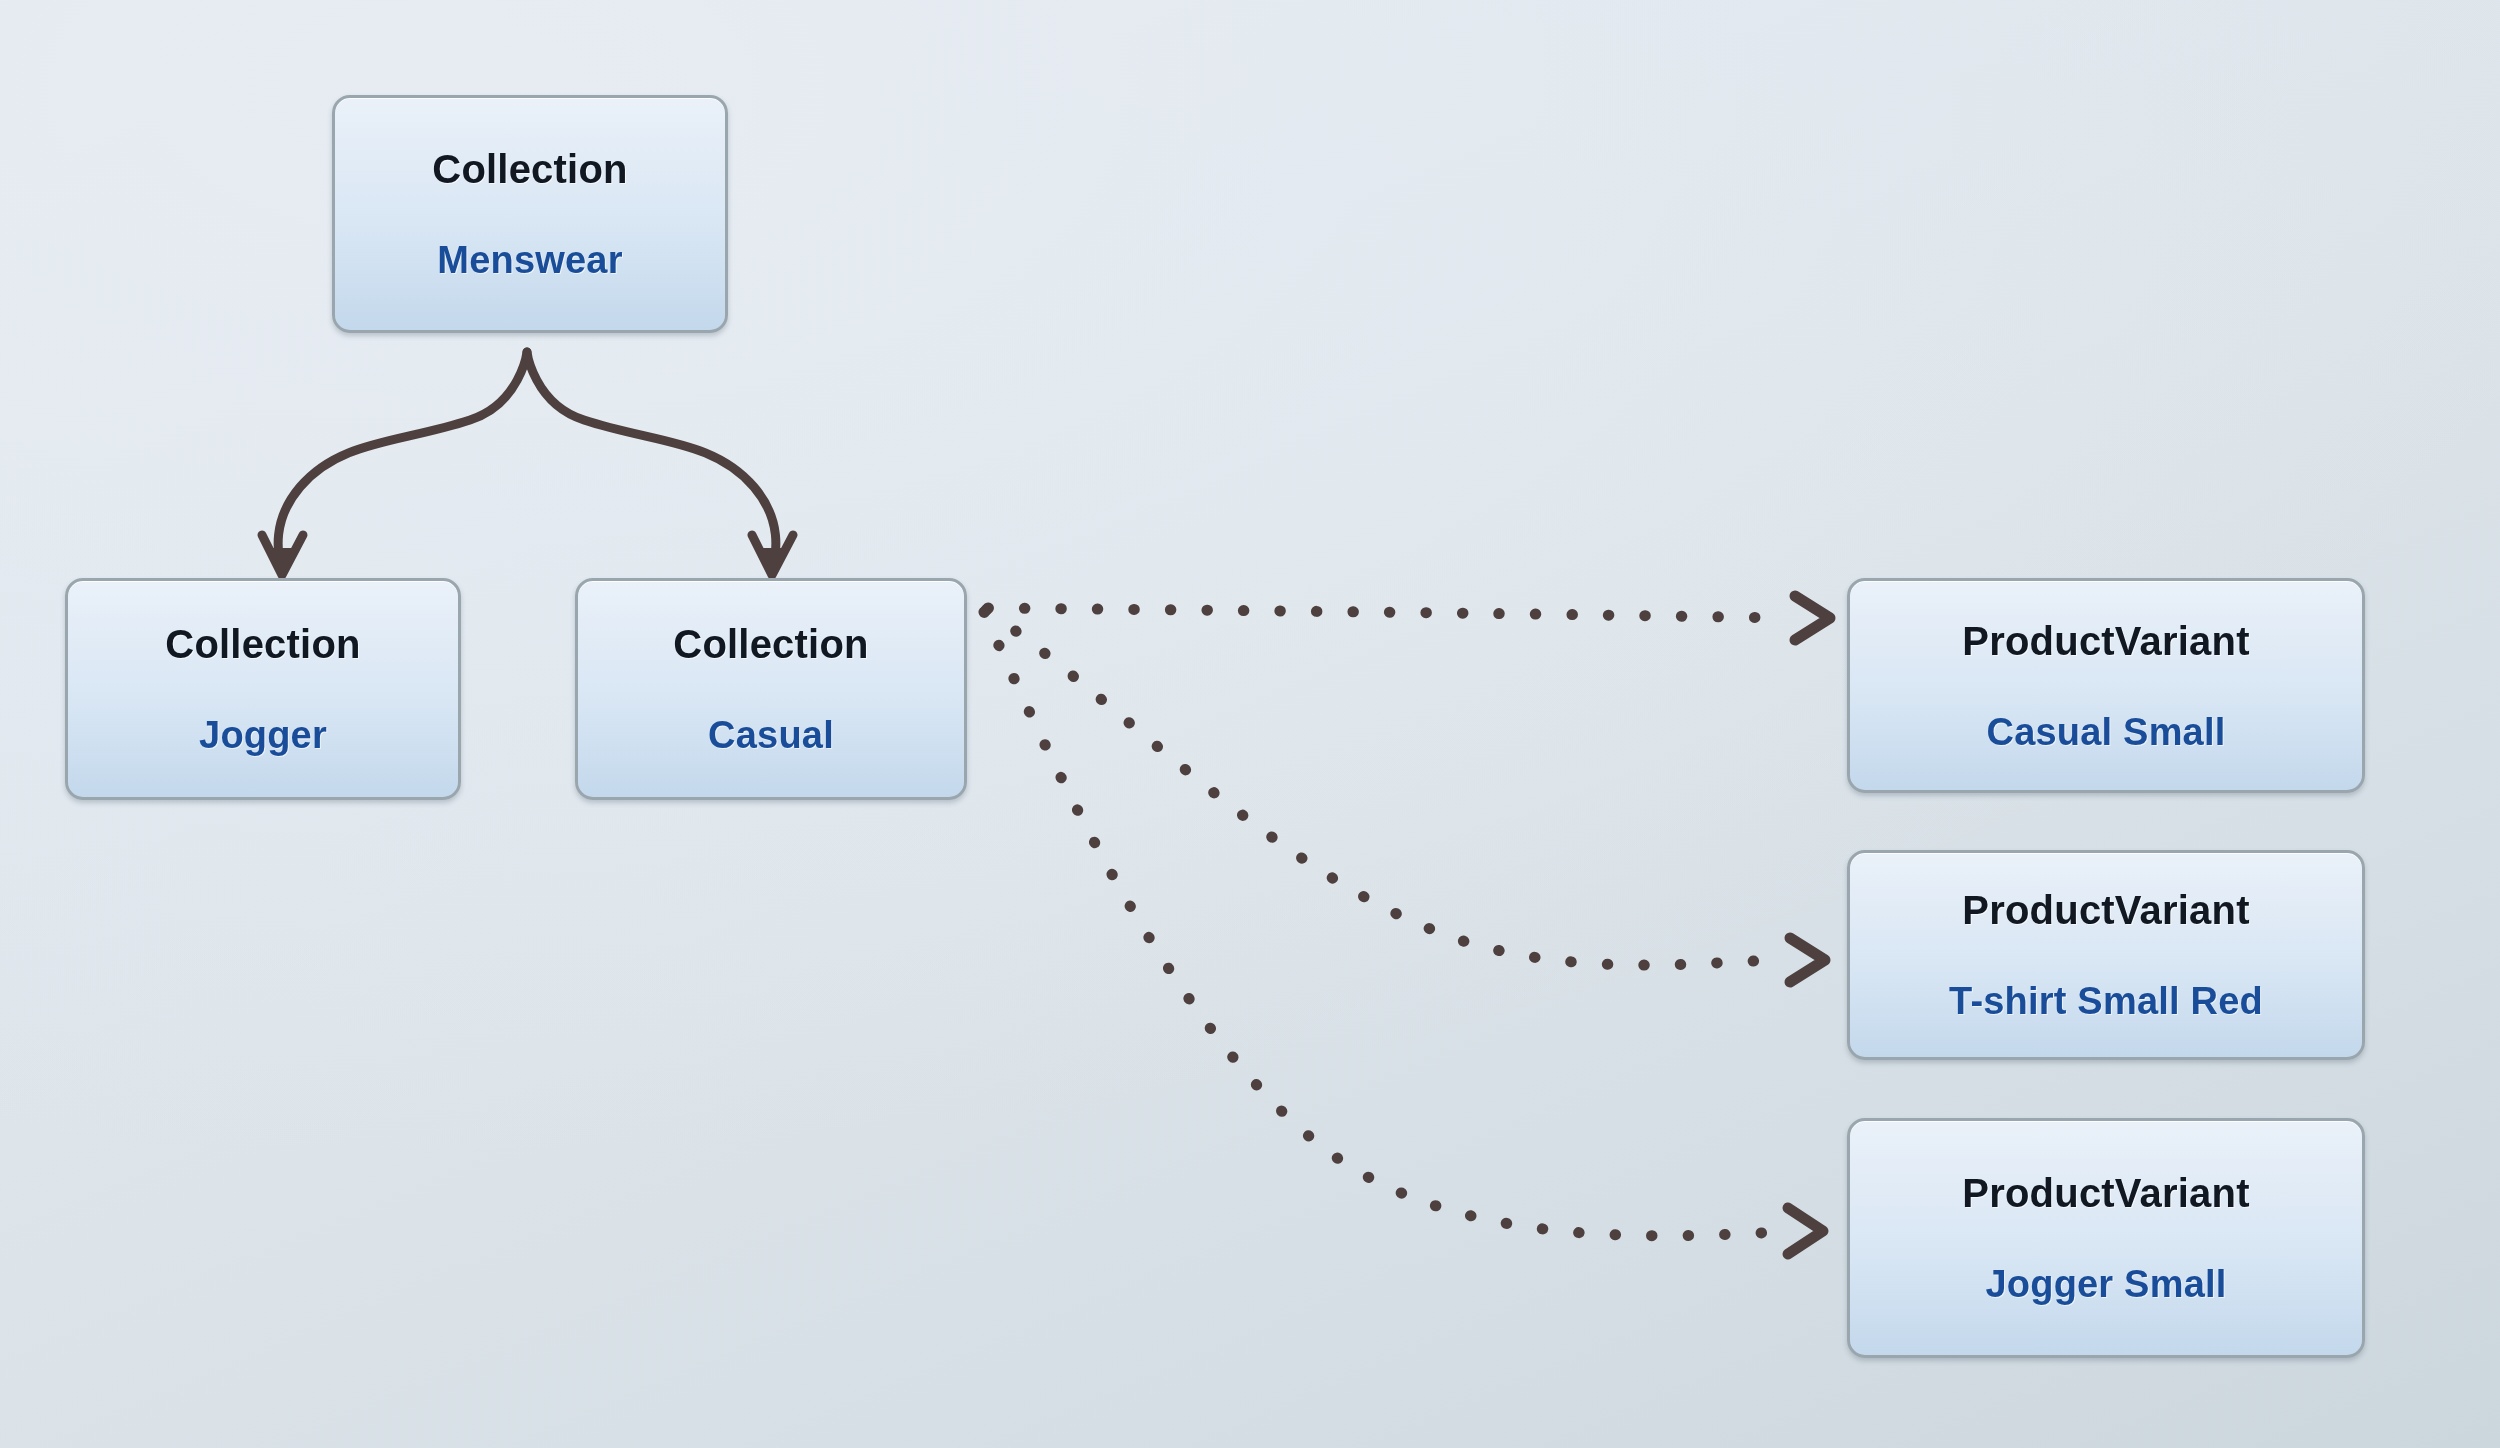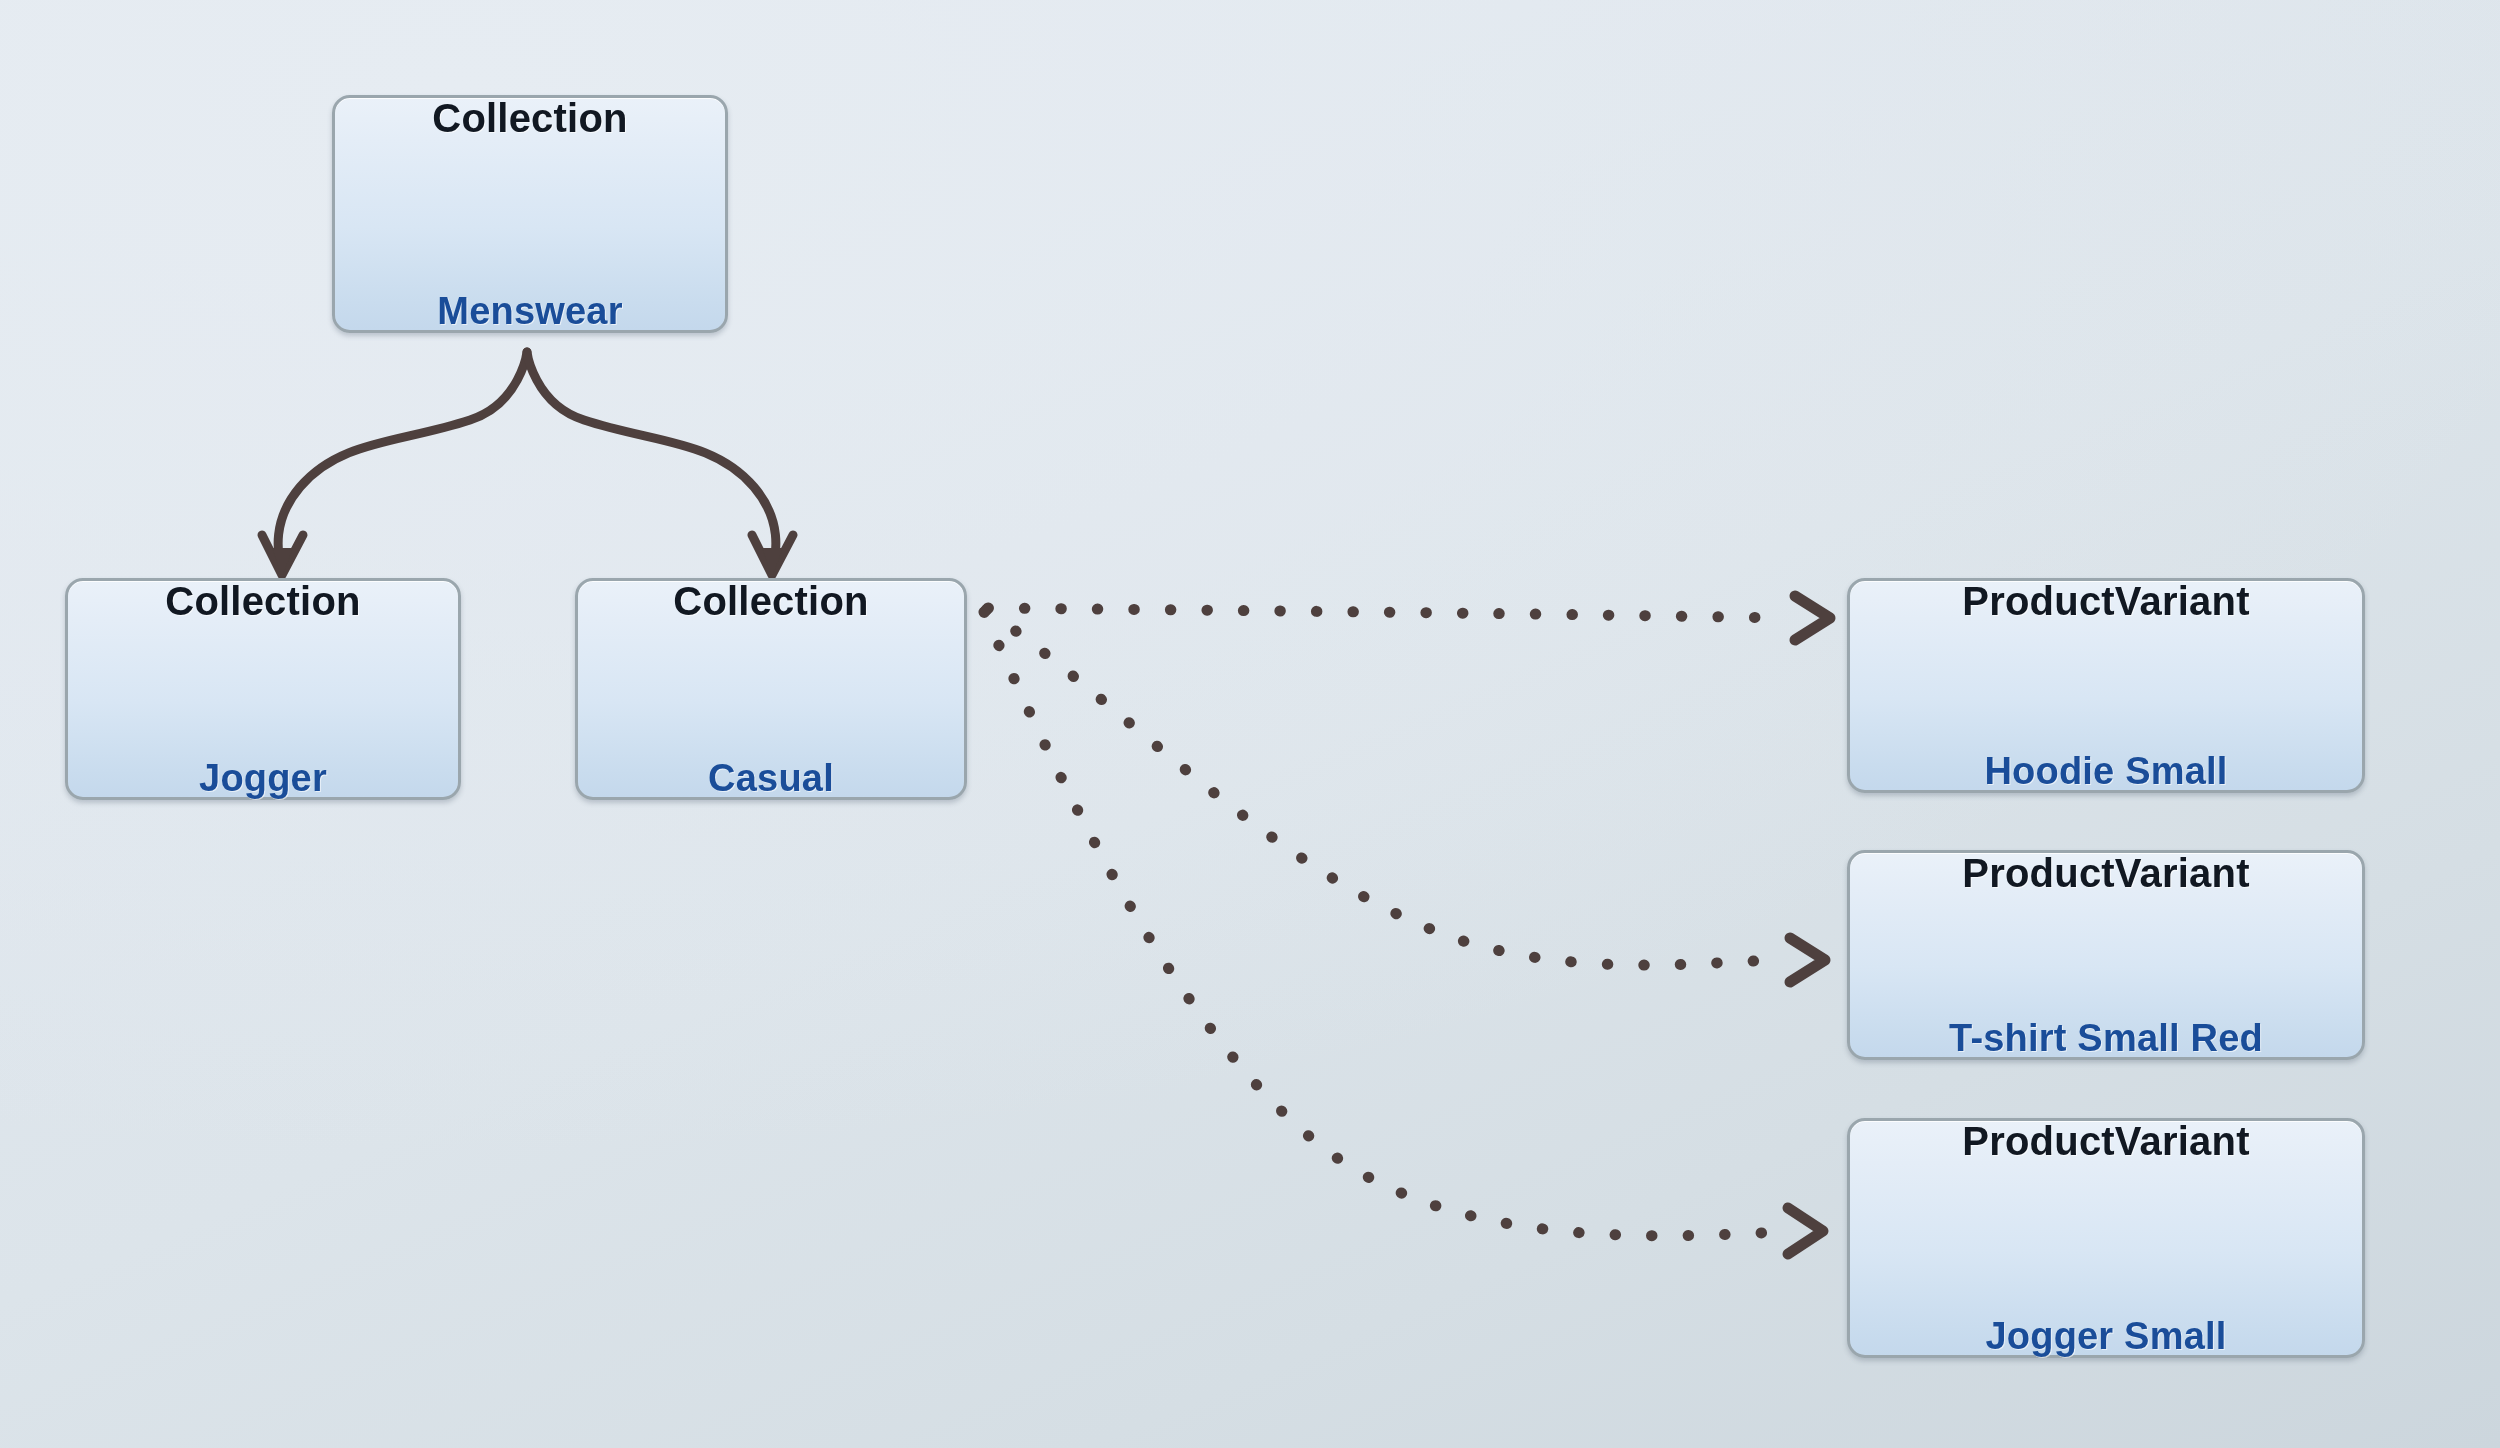--- a/index.html
+++ b/index.html
@@ -32,21 +32,21 @@
     box-sizing: border-box;
     border: 3px solid #9aa6ad;
     border-radius: 18px;
     background: linear-gradient(180deg, #eaf1f9 0%, #e4edf7 18%, #d8e6f4 56%, #c9dcee 88%, #c4d8ec 100%);
     box-shadow:
       0 3px 5px rgba(80, 95, 110, 0.28),
       0 1px 0 rgba(255,255,255,0.85) inset;
     display: flex;
     flex-direction: column;
     align-items: center;
-    justify-content: space-between;
+    justify-content: center;
   }
   .node-type {
     font-weight: bold;
     color: #111822;
     text-shadow: 1px 1px 0 rgba(255,255,255,0.65);
     letter-spacing: 0.2px;
     line-height: 1;
   }
   .node-label {
     font-weight: bold;
@@ -134,21 +134,21 @@
     <div class="node-label">Jogger</div>
   </div>
 
   <div class="node" id="node-casual">
     <div class="node-type">Collection</div>
     <div class="node-label">Casual</div>
   </div>
 
   <div class="node" id="node-hoodie">
     <div class="node-type">ProductVariant</div>
-    <div class="node-label">Hoodie Small</div>
+    <div class="node-label">Casual Small</div>
   </div>
 
   <div class="node" id="node-tshirt">
     <div class="node-type">ProductVariant</div>
     <div class="node-label">T-shirt Small Red</div>
   </div>
 
   <div class="node" id="node-jogger">
     <div class="node-type">ProductVariant</div>
     <div class="node-label">Jogger Small</div>

